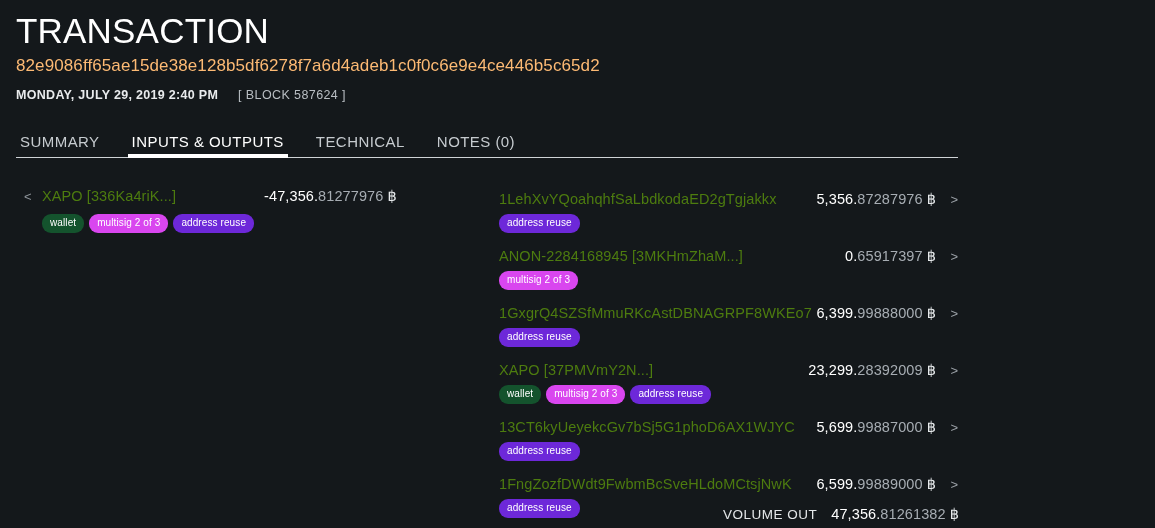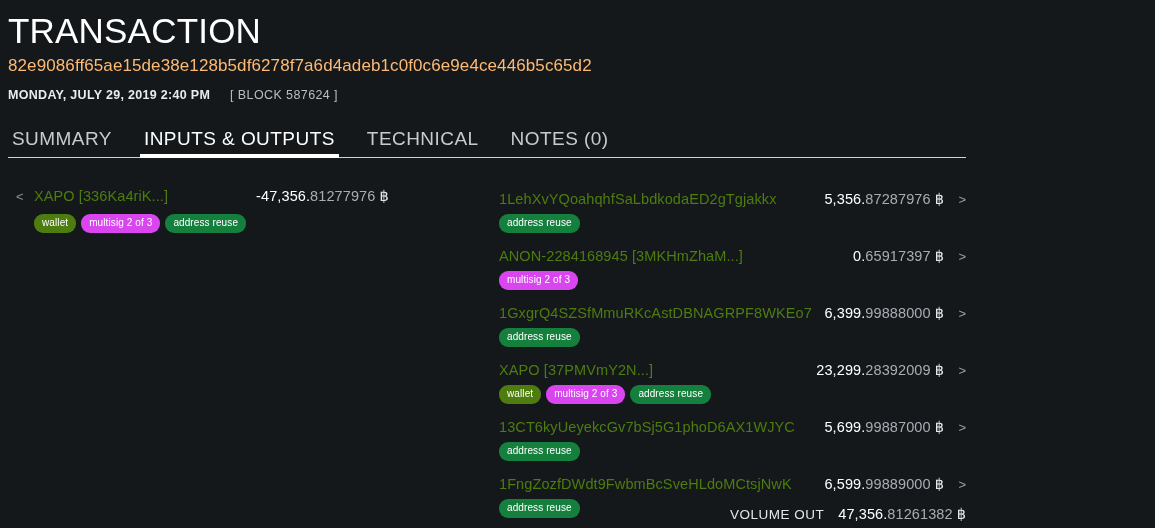--- a/index.html
+++ b/index.html
@@ -6,21 +6,21 @@
 
   html, body {
     width: 1155px;
     height: 528px;
     background: #14181b;
     font-family: "Liberation Sans", sans-serif;
     color: #e8eaec;
     overflow: hidden;
   }
 
-  .page { position: relative; width: 974px; height: 528px; padding: 0 8px; }
+  .page { position: relative; width: 974px; height: 528px; padding: 0 16px; }
 
   
   .header { padding-top: 10px; }
   .tx-title {
     font-size: 35px;
     font-weight: 400;
     letter-spacing: 0.2px;
     line-height: 42px;
     color: #ffffff;
   }
@@ -50,21 +50,21 @@
   .tabs {
     margin-top: 26px;
     display: flex;
     align-items: flex-end;
     gap: 24px;
     height: 30px;
     position: relative;
     border-bottom: 1px solid #cfd3d6;
   }
   .tab {
-    font-size: 19px;
+    font-size: 15px;
     letter-spacing: 0.45px;
     color: #c6cbcf;
     padding: 0 4px 7px 4px;
     position: relative;
     cursor: pointer;
     white-space: nowrap;
   }
   .tab.active { color: #ffffff; font-weight: 400; }
   .tab.active::after {
     content: "";
@@ -127,23 +127,23 @@
   .tags-in { padding-left: 26px; }
   .tag {
     font-size: 10px;
     line-height: 10px;
     padding: 4px 8px 5px 8px;
     border-radius: 9px;
     color: #ffffff;
     white-space: nowrap;
     letter-spacing: 0.1px;
   }
-  .tag-wallet { background: #4d7c0f; }
+  .tag-wallet { background: #14532d; }
   .tag-multisig { background: #d946ef; }
-  .tag-reuse { background: #15803d; border-radius: 9px; }
+  .tag-reuse { background: #6d28d9; border-radius: 9px; }
 
   
   .row-out .row-line {
     display: flex;
     align-items: center;
     width: 100%;
   }
   .row-out .addr { flex: 0 0 auto; }
   .row-out .spacer { flex: 1 1 auto; }
   .row-out .amt { flex: 0 0 auto; text-align: right; }
@@ -152,21 +152,21 @@
     width: 22px;
     text-align: right;
     font-size: 13px;
     color: #9aa0a6;
     padding-left: 10px;
   }
 
   
   .footer {
     position: absolute;
-    right: 8px;
+    right: 15px;
     bottom: 6px;
     display: flex;
     align-items: baseline;
     gap: 14px;
   }
   .vol-label {
     font-size: 13.5px;
     letter-spacing: 0.5px;
     color: #e4e7e9;
   }

